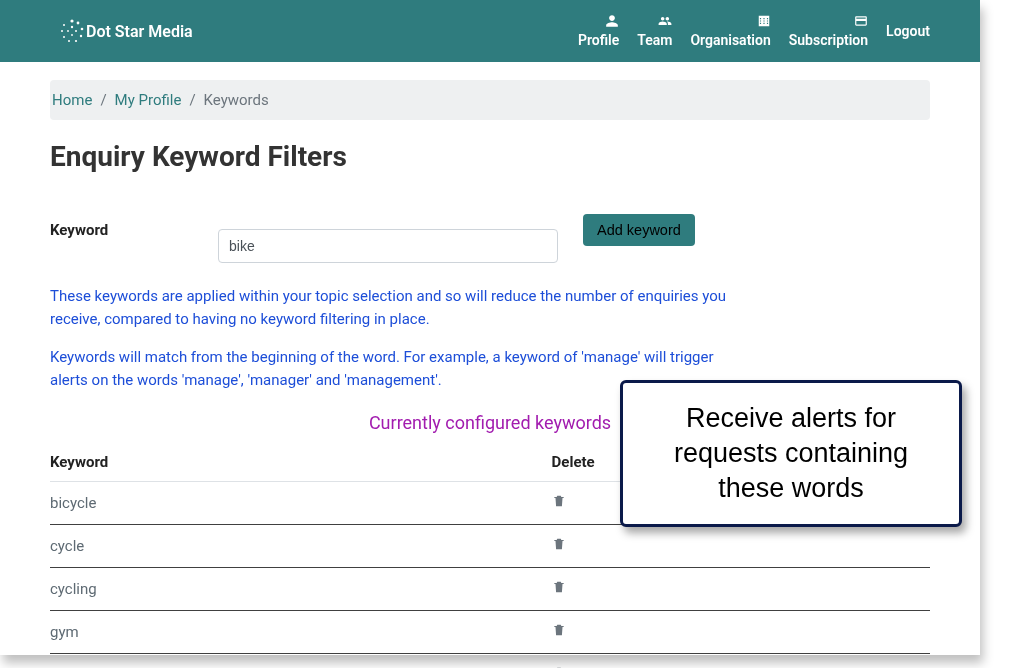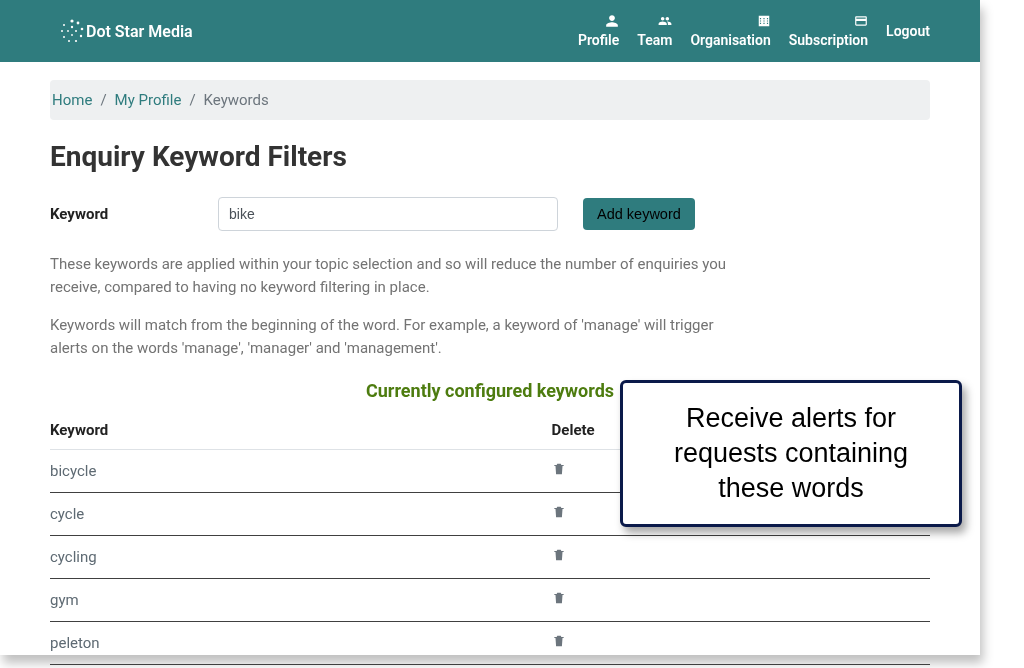--- a/index.html
+++ b/index.html
@@ -91,46 +91,47 @@
     color: #222;
   }
   .form-input {
     width: 340px;
     height: 34px;
     border: 1px solid #ced4da;
     border-radius: 4px;
     padding: 0 10px;
     font-size: 14px;
     color: #495057;
+    margin-top: 32px;
   }
   .btn-add {
     margin-left: 25px;
     background: #2f7c7e;
     color: #000000;
     border: none;
     border-radius: 4px;
     padding: 8px 14px;
     font-size: 14.5px;
     cursor: pointer;
   }
   .help-text {
     font-size: 15px;
-    color: #737373;
+    color: #1d4ed8;
     line-height: 1.55;
     max-width: 700px;
     margin-bottom: 14px;
   }
   .table-section {
     margin-top: 14px;
   }
   .table-title {
     text-align: center;
     font-size: 18px;
-    font-weight: 700;
-    color: #4d7c0f;
+    font-weight: 400;
+    color: #a21caf;
     padding: 6px 0 10px 0;
   }
   table.keywords {
     width: 100%;
     border-collapse: collapse;
     font-size: 15px;
   }
   table.keywords th {
     text-align: left;
     font-weight: 700;

